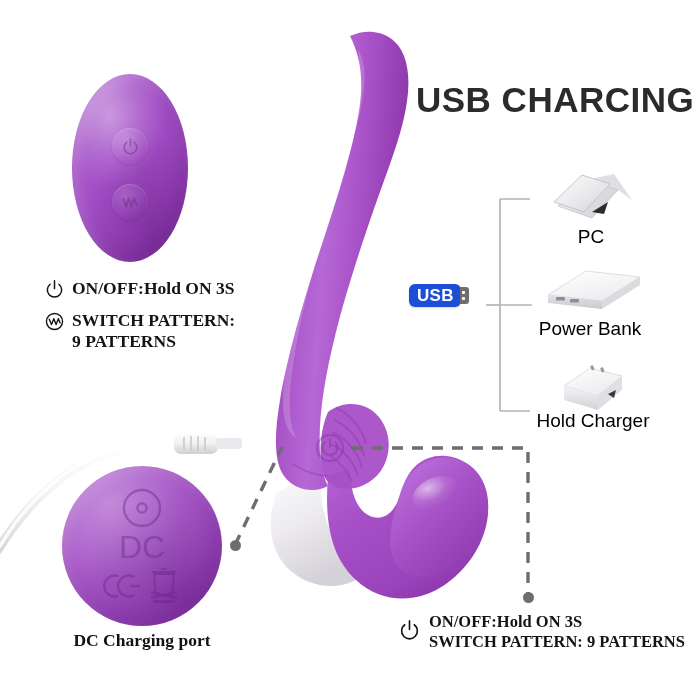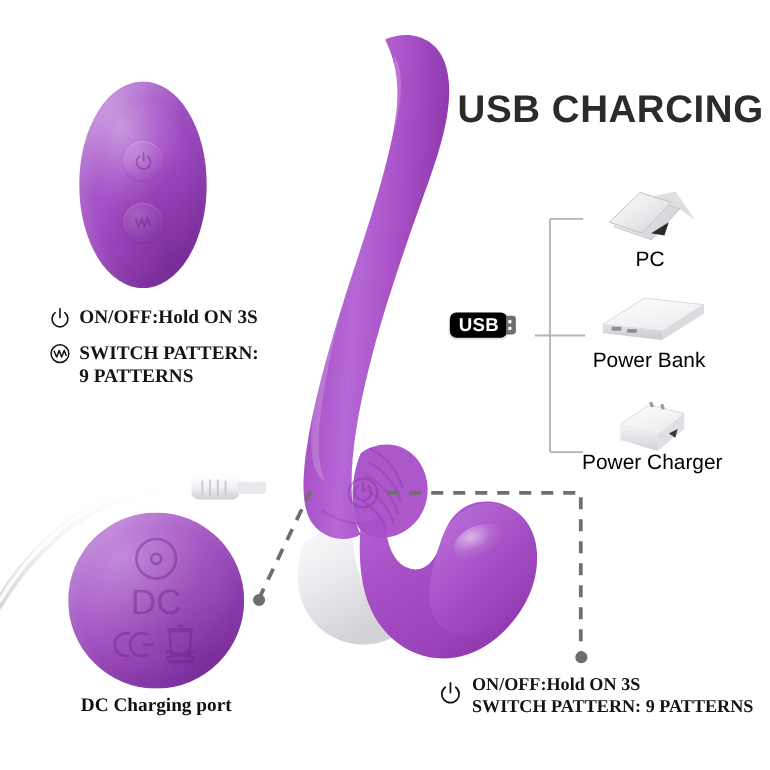--- a/index.html
+++ b/index.html
@@ -108,21 +108,21 @@
   
   #cable { left: -8px; top: 398px; width: 270px; height: 160px; }
 
   
   #usb-badge {
     left: 409px; top: 281px;
     height: 29px;
     display: flex; align-items: center;
   }
   #usb-badge-body {
-    background: #000000;
+    background: #1d4ed8;
     border-radius: 6px;
     padding: 3px 7px 3px 8px;
     color: #ffffff;
     font-family: "Liberation Sans", sans-serif;
     font-weight: bold;
     font-size: 17px;
     letter-spacing: 0.3px;
     line-height: 1;
     box-shadow: 0 1px 2px rgba(0,0,0,0.18);
   }
@@ -428,21 +428,21 @@
         <stop offset="100%" stop-color="#d3d2d8"></stop>
       </linearGradient>
     </defs>
     <path d="M12 28 L38 10 L70 18 L46 38 Z" fill="url(#wcTop)" stroke="#d6d5da" stroke-width="0.8"></path>
     <path d="M12 28 L46 38 L46 52 L12 42 Z" fill="url(#wcFace)"></path>
     <path d="M46 38 L70 18 L70 32 L46 52 Z" fill="#e0dfe4"></path>
     <path d="M56 36 L64 32 L62 40 Z" fill="#3a3a3e"></path>
     <rect x="38" y="8" width="3" height="5" rx="1" fill="#9b9aa0" transform="rotate(-22 38 8)"></rect>
     <rect x="48" y="10" width="3" height="5" rx="1" fill="#9b9aa0" transform="rotate(-22 48 10)"></rect>
   </svg>
-  <div class="device-cap" style="left:528px;top:410px;width:130px;">Power Charger</div>
+  <div class="device-cap" style="left:528px;top:410px;width:130px;">Hold Charger</div>
 
   <div class="abs legend-row" id="legend-br">
     <svg class="legend-ico" viewBox="0 0 24 24">
       <path d="M7 6 A8.2 8.2 0 1 0 17 6" fill="none" stroke="#141414" stroke-width="1.7" stroke-linecap="round"></path>
       <line x1="12" y1="2" x2="12" y2="11" stroke="#141414" stroke-width="1.7" stroke-linecap="round"></line>
     </svg>
     <div>
       <div class="legend-txt">ON/OFF:Hold ON 3S</div>
       <div class="legend-txt">SWITCH PATTERN: 9 PATTERNS</div>
     </div>

